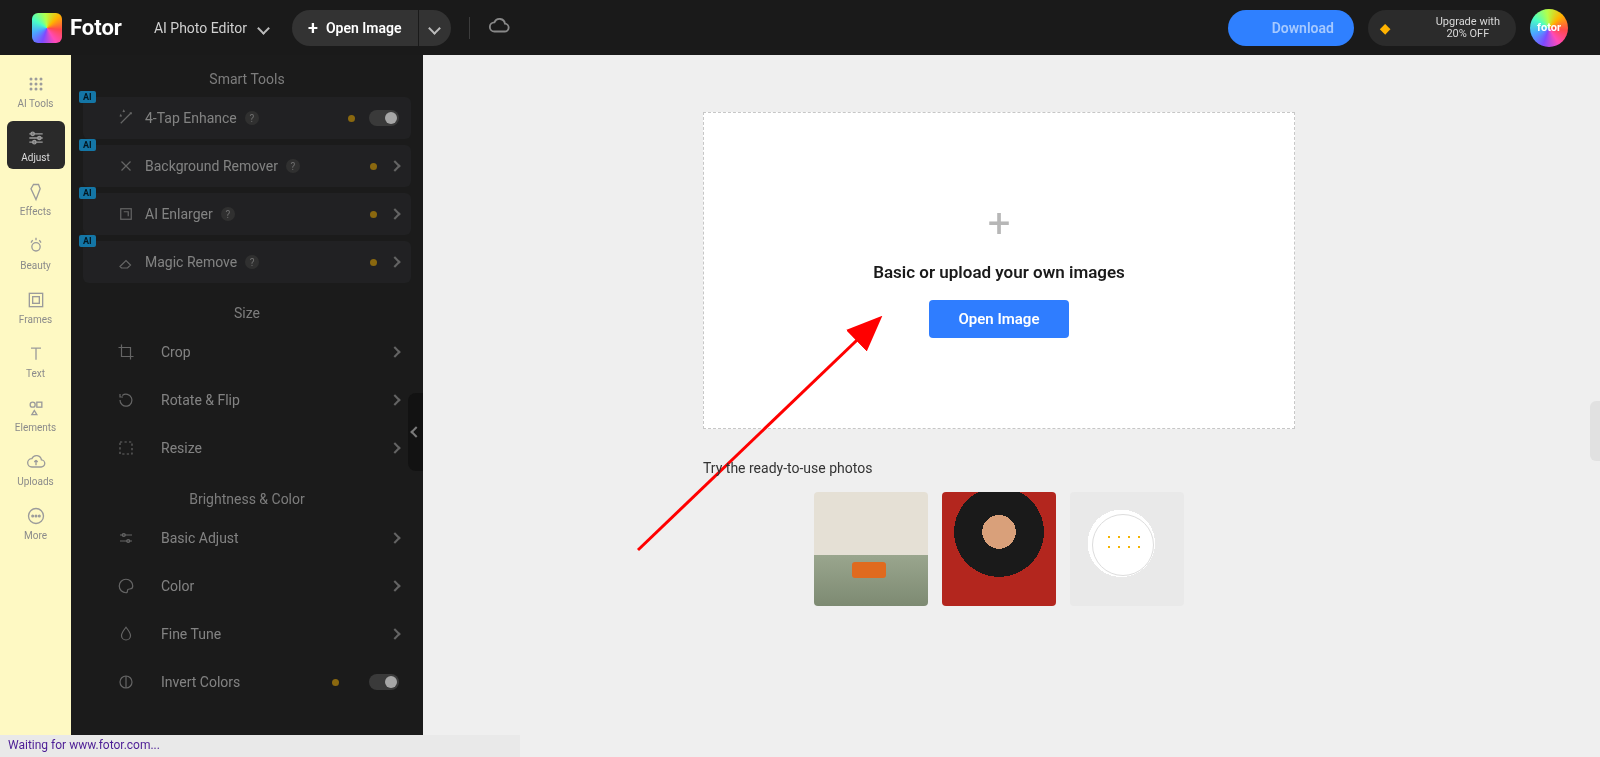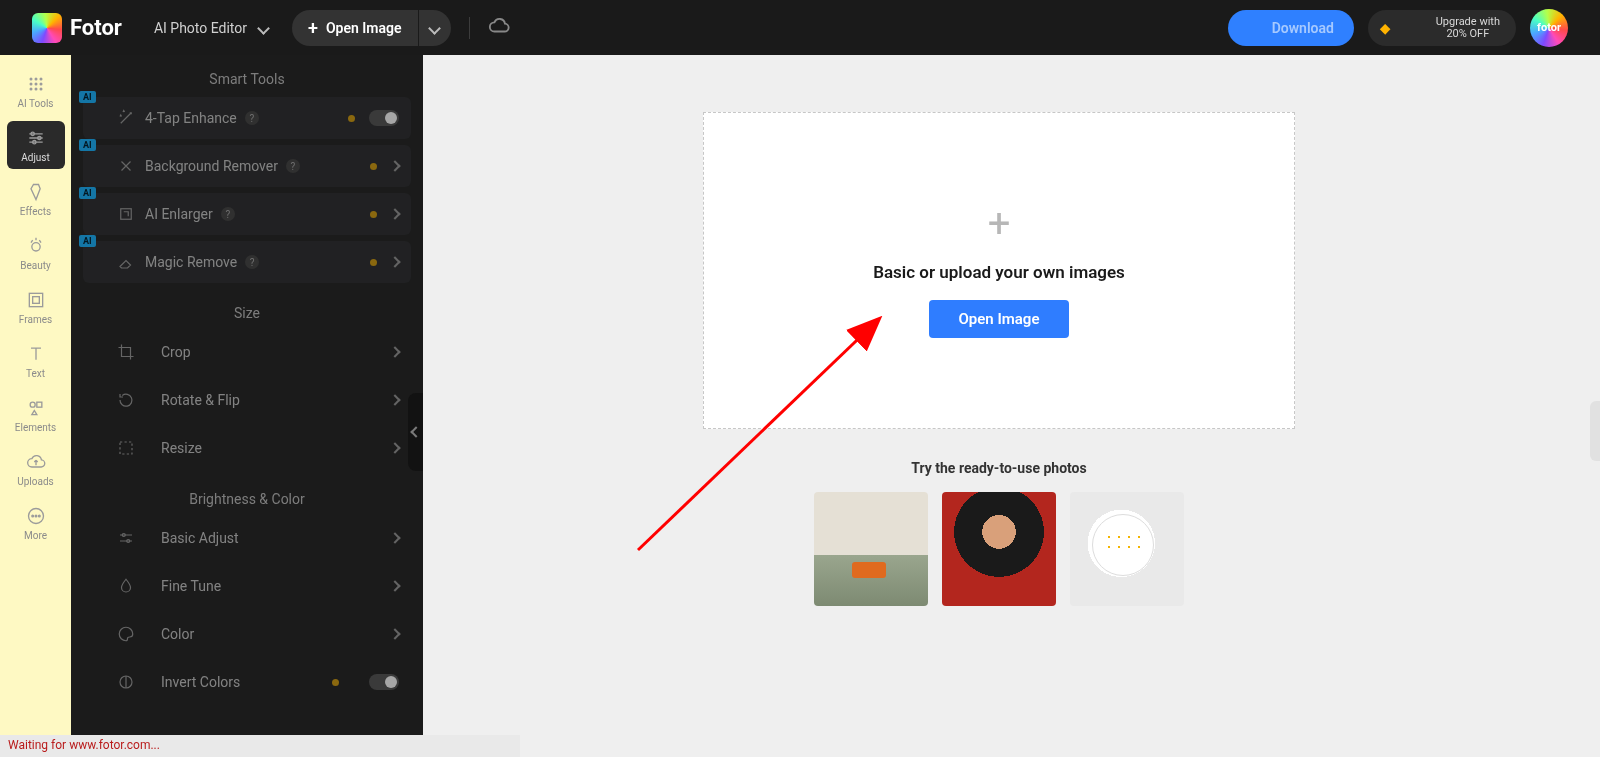--- a/index.html
+++ b/index.html
@@ -50,34 +50,34 @@
     
     .collapse-tab{position:absolute;right:-1px;top:338px;width:16px;height:78px;background:#1c1c1c;border-radius:8px 0 0 8px;display:flex;align-items:center;justify-content:center;cursor:pointer;}
     .collapse-tab::before{content:"";width:6px;height:6px;border-left:2px solid #bbb;border-bottom:2px solid #bbb;transform:rotate(45deg);}
     
     .canvas{flex:1;background:#efefef;position:relative;}
     .edge-tab{position:absolute;right:0;top:346px;width:10px;height:60px;background:#e1e1e1;border-radius:6px 0 0 6px;cursor:pointer;}
     .drop{position:absolute;left:280px;top:57px;width:592px;height:317px;border:1px dashed #c7c7c7;background:#fff;display:flex;flex-direction:column;align-items:center;justify-content:center;gap:18px;}
     .drop .plus{font-size:40px;color:#b7b7b7;line-height:1;}
     .drop .msg{color:#1a1a1a;font-size:17px;font-weight:600;}
     .drop .btn{background:#2f7dff;color:#fff;font-size:15px;font-weight:600;padding:10px 30px;border-radius:4px;cursor:pointer;}
-    .try{position:absolute;left:280px;top:405px;width:592px;text-align:center;font-weight:bold;}
+    .try{position:absolute;left:280px;top:405px;width:592px;text-align:left;}
     .try-title{color:#333;font-size:14px;margin-bottom:16px;}
     .thumbs{display:flex;gap:14px;justify-content:center;}
     .thumb{width:114px;height:114px;border-radius:4px;overflow:hidden;cursor:pointer;position:relative;}
     .th1{background:linear-gradient(180deg,#e5e0d5 0%,#e5e0d5 55%,#9aa68e 55%,#7d8a72 100%);}
     .th1::after{content:"";position:absolute;left:38px;top:70px;width:34px;height:16px;background:#e06a1f;border-radius:3px;}
     .th2{background:radial-gradient(circle at 50% 35%,#d9a07a 0 18%,#1a1a1a 18% 48%,#b3261e 48% 100%);}
     .th3{background:radial-gradient(circle at 45% 45%,#fff 0 38%,#e9e9e9 38% 100%);}
     .th3::before{content:"";position:absolute;left:22px;top:22px;width:60px;height:60px;border-radius:50%;background:#fff;border:1px solid #ddd;}
     .th3::after{content:"";position:absolute;left:34px;top:40px;width:36px;height:24px;background:radial-gradient(circle,#f4b400 20%,transparent 20%) 0 0/10px 10px;}
     
     .arrow{position:absolute;left:205px;top:245px;pointer-events:none;}
     
-    .status{position:absolute;left:0;bottom:0;width:520px;height:22px;background:#e9e9e9;color:#b91c1c;font-size:12px;padding:3px 8px;}
+    .status{position:absolute;left:0;bottom:0;width:520px;height:22px;background:#e9e9e9;color:#4c1d95;font-size:12px;padding:3px 8px;}
   </style>
 </head>
 <body>
 
 <div class="header">
   <div class="logo">
     <div class="logo-mark"></div>
     <span class="logo-text">Fotor</span>
   </div>
   <div class="hdr-dd">
@@ -283,31 +283,31 @@
             <path d="M4 8h16M4 16h16"></path>
             <circle cx="9" cy="8" r="2"></circle>
             <circle cx="15" cy="16" r="2"></circle>
           </svg></span>
       <span class="tool-label">Basic Adjust</span>
       <span class="spacer"></span>
         <span class="row-chev"></span>
     </div>
     <div class="tool-row plain">
       <span class="tool-ico"><svg viewBox="0 0 24 24">
+            <path d="M12 3a9 9 0 1 0 0 18c2 0 2-2 2-3s1-2 3-2a4 4 0 0 0 4-4 9 9 0 0 0-9-9z"></path>
+          </svg></span>
+      <span class="tool-label">Color</span>
+      <span class="spacer"></span>
+        <span class="row-chev"></span>
+    </div>
+    <div class="tool-row plain">
+      <span class="tool-ico"><svg viewBox="0 0 24 24">
             <path d="M12 3c4 5 6 8 6 11a6 6 0 0 1-12 0c0-3 2-6 6-11z"></path>
           </svg></span>
       <span class="tool-label">Fine Tune</span>
-      <span class="spacer"></span>
-        <span class="row-chev"></span>
-    </div>
-    <div class="tool-row plain">
-      <span class="tool-ico"><svg viewBox="0 0 24 24">
-            <path d="M12 3a9 9 0 1 0 0 18c2 0 2-2 2-3s1-2 3-2a4 4 0 0 0 4-4 9 9 0 0 0-9-9z"></path>
-          </svg></span>
-      <span class="tool-label">Color</span>
       <span class="spacer"></span>
         <span class="row-chev"></span>
     </div>
     <div class="tool-row plain">
       <span class="tool-ico"><svg viewBox="0 0 24 24">
             <circle cx="12" cy="12" r="8"></circle>
             <path d="M12 4v16"></path>
           </svg></span>
       <span class="tool-label">Invert Colors</span>
       <span class="spacer"></span>

